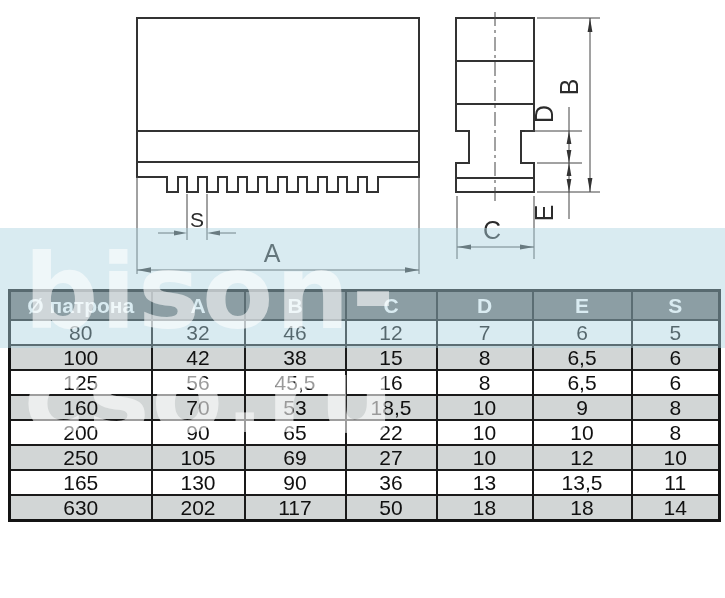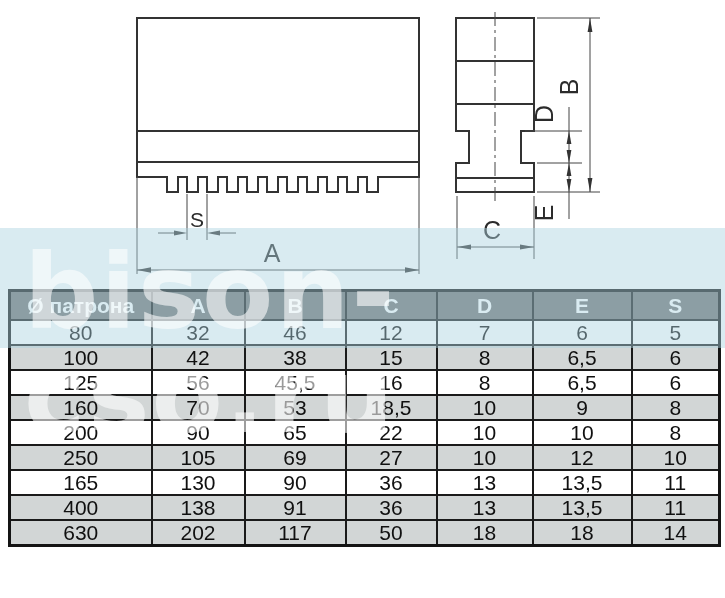--- a/index.html
+++ b/index.html
@@ -195,29 +195,20 @@
         <tr>
           <td>165</td>
           <td>130</td>
           <td>90</td>
           <td>36</td>
           <td>13</td>
           <td>13,5</td>
           <td>11</td>
         </tr>
         <tr class="alt">
-          <td>400</td>
-          <td>138</td>
-          <td>91</td>
-          <td>36</td>
-          <td>13</td>
-          <td>13,5</td>
-          <td>11</td>
-        </tr>
-        <tr class="alt">
           <td>630</td>
           <td>202</td>
           <td>117</td>
           <td>50</td>
           <td>18</td>
           <td>18</td>
           <td>14</td>
         </tr>
       </tbody>
   </table>

